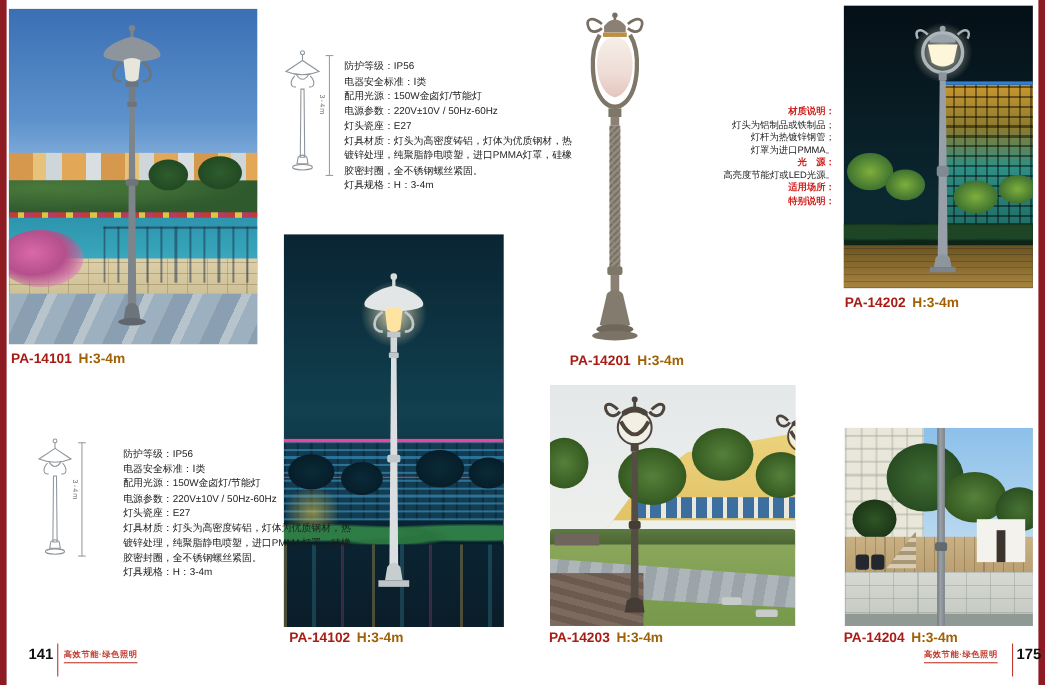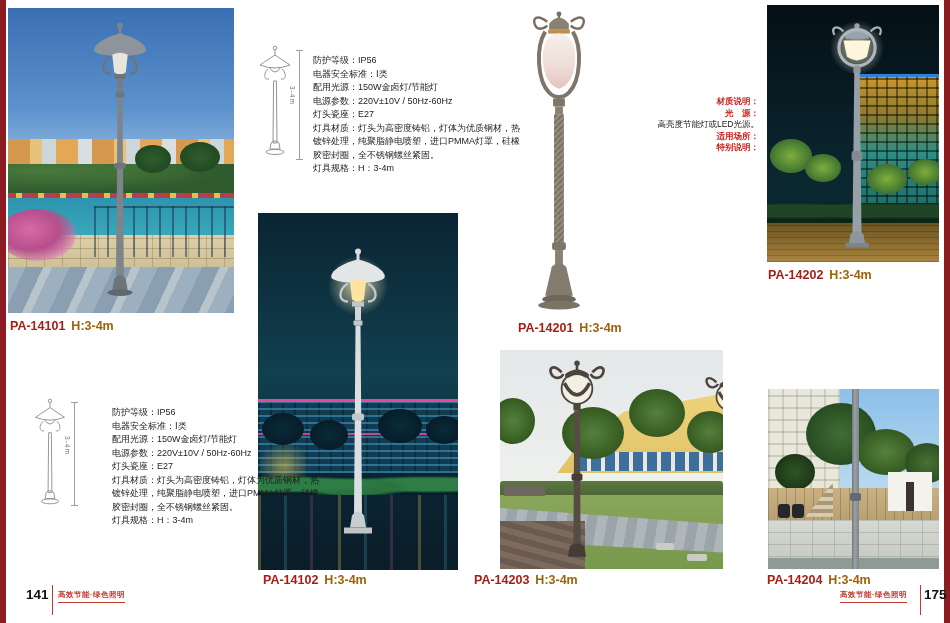--- a/index.html
+++ b/index.html
@@ -237,20 +237,23 @@
     <path d="M24 266 C24 258 40 258 40 266 L46 292 Q32 300 18 292 Z" fill="#837b6e"></path>
     <ellipse cx="32" cy="296" rx="17" ry="4.5" fill="#6f675a"></ellipse>
     <ellipse cx="32" cy="302" rx="21" ry="4.5" fill="#7b7366"></ellipse>
   </svg>
   <div class="plabel" style="left:518px;top:321px;">
     <span class="code">PA-14201</span><span class="ht">H:3-4m</span>
   </div>
 
   <div class="notes" style="left:627px;top:96px;">
     <div class="note-h">材质说明：</div>
+    <div class="note-b">灯头为铝制品或铁制品；
+灯杆为热镀锌钢管；
+灯罩为进口PMMA。</div>
     <div class="note-h">光　源：</div>
     <div class="note-b">高亮度节能灯或LED光源。</div>
     <div class="note-h">适用场所：</div>
     <div class="note-h">特别说明：</div>
   </div>
 
   <figure class="photo p14202" style="margin:0;">
     <div class="layer s4-sky"></div>
     <div class="layer s4-bldg"></div>
     <div class="layer s4-palm" style="left:2%;top:52%;width:42px;height:34px;"></div>
@@ -381,21 +384,21 @@
     <svg class="layer" style="left:202px;top:12px;" width="56" height="196" viewBox="0 0 70 230">
       <path d="M18 18 C8 8 2 14 8 22 C12 26 18 24 20 20" stroke="#4d443c" stroke-width="3" fill="none"></path>
       <circle cx="35" cy="8" r="3" fill="#4d443c"></circle>
       <path d="M22 20 Q35 10 48 20 L48 24 L22 24 Z" fill="#4d443c"></path>
       <circle cx="35" cy="36" r="15" fill="#f2efe4"></circle>
       <circle cx="35" cy="36" r="17" stroke="#4d443c" stroke-width="2" fill="none"></circle>
       <path d="M21 30 Q35 56 49 30" stroke="#4d443c" stroke-width="4" fill="none"></path>
       <path d="M32 52 L38 52 L39 210 L31 210 Z" fill="#554c44"></path>
     </svg>
   </figure>
-  <div class="plabel" style="left:474px;top:573px;text-align:center;">
+  <div class="plabel" style="left:499px;top:573px;text-align:center;">
     <span class="code">PA-14203</span><span class="ht">H:3-4m</span>
   </div>
 
   <figure class="photo p14204" style="margin:0;">
     <div class="layer s6-sky"></div>
     <div class="layer s6-bldg"></div>
     <div class="layer s6-tree" style="left:22%;top:8%;width:70px;height:62px;background:radial-gradient(#3f6d33,#274a21 75%);"></div>
     <div class="layer s6-tree" style="left:52%;top:22%;width:58px;height:46px;background:radial-gradient(#55813c,#33571f 75%);"></div>
     <div class="layer s6-tree" style="left:80%;top:30%;width:44px;height:40px;background:radial-gradient(#467233,#2c4d20 75%);"></div>
     <div class="layer s6-tree" style="left:4%;top:36%;width:40px;height:36px;background:radial-gradient(#2f5526,#1c3516 75%);"></div>

